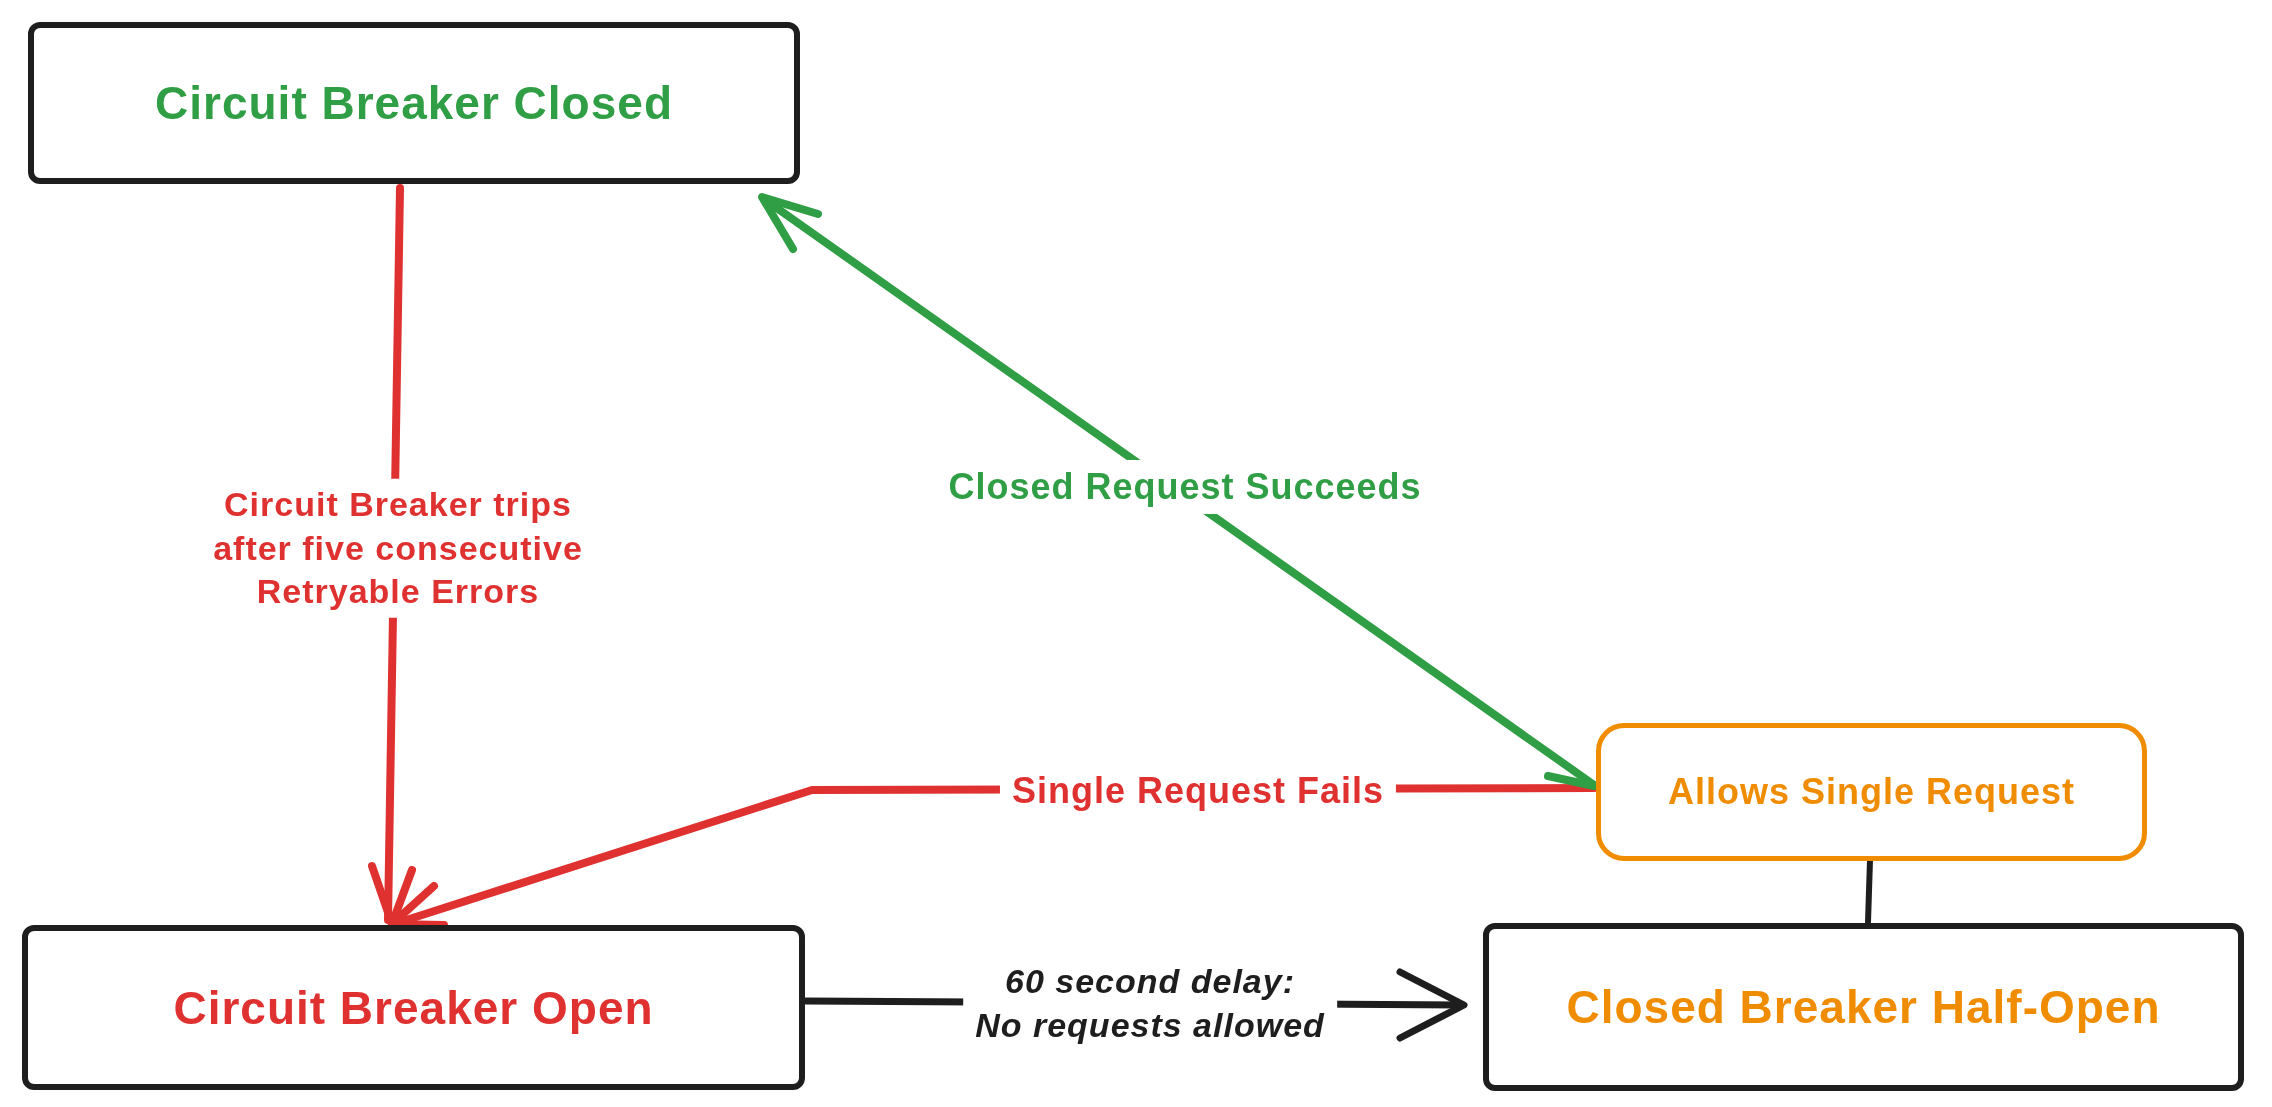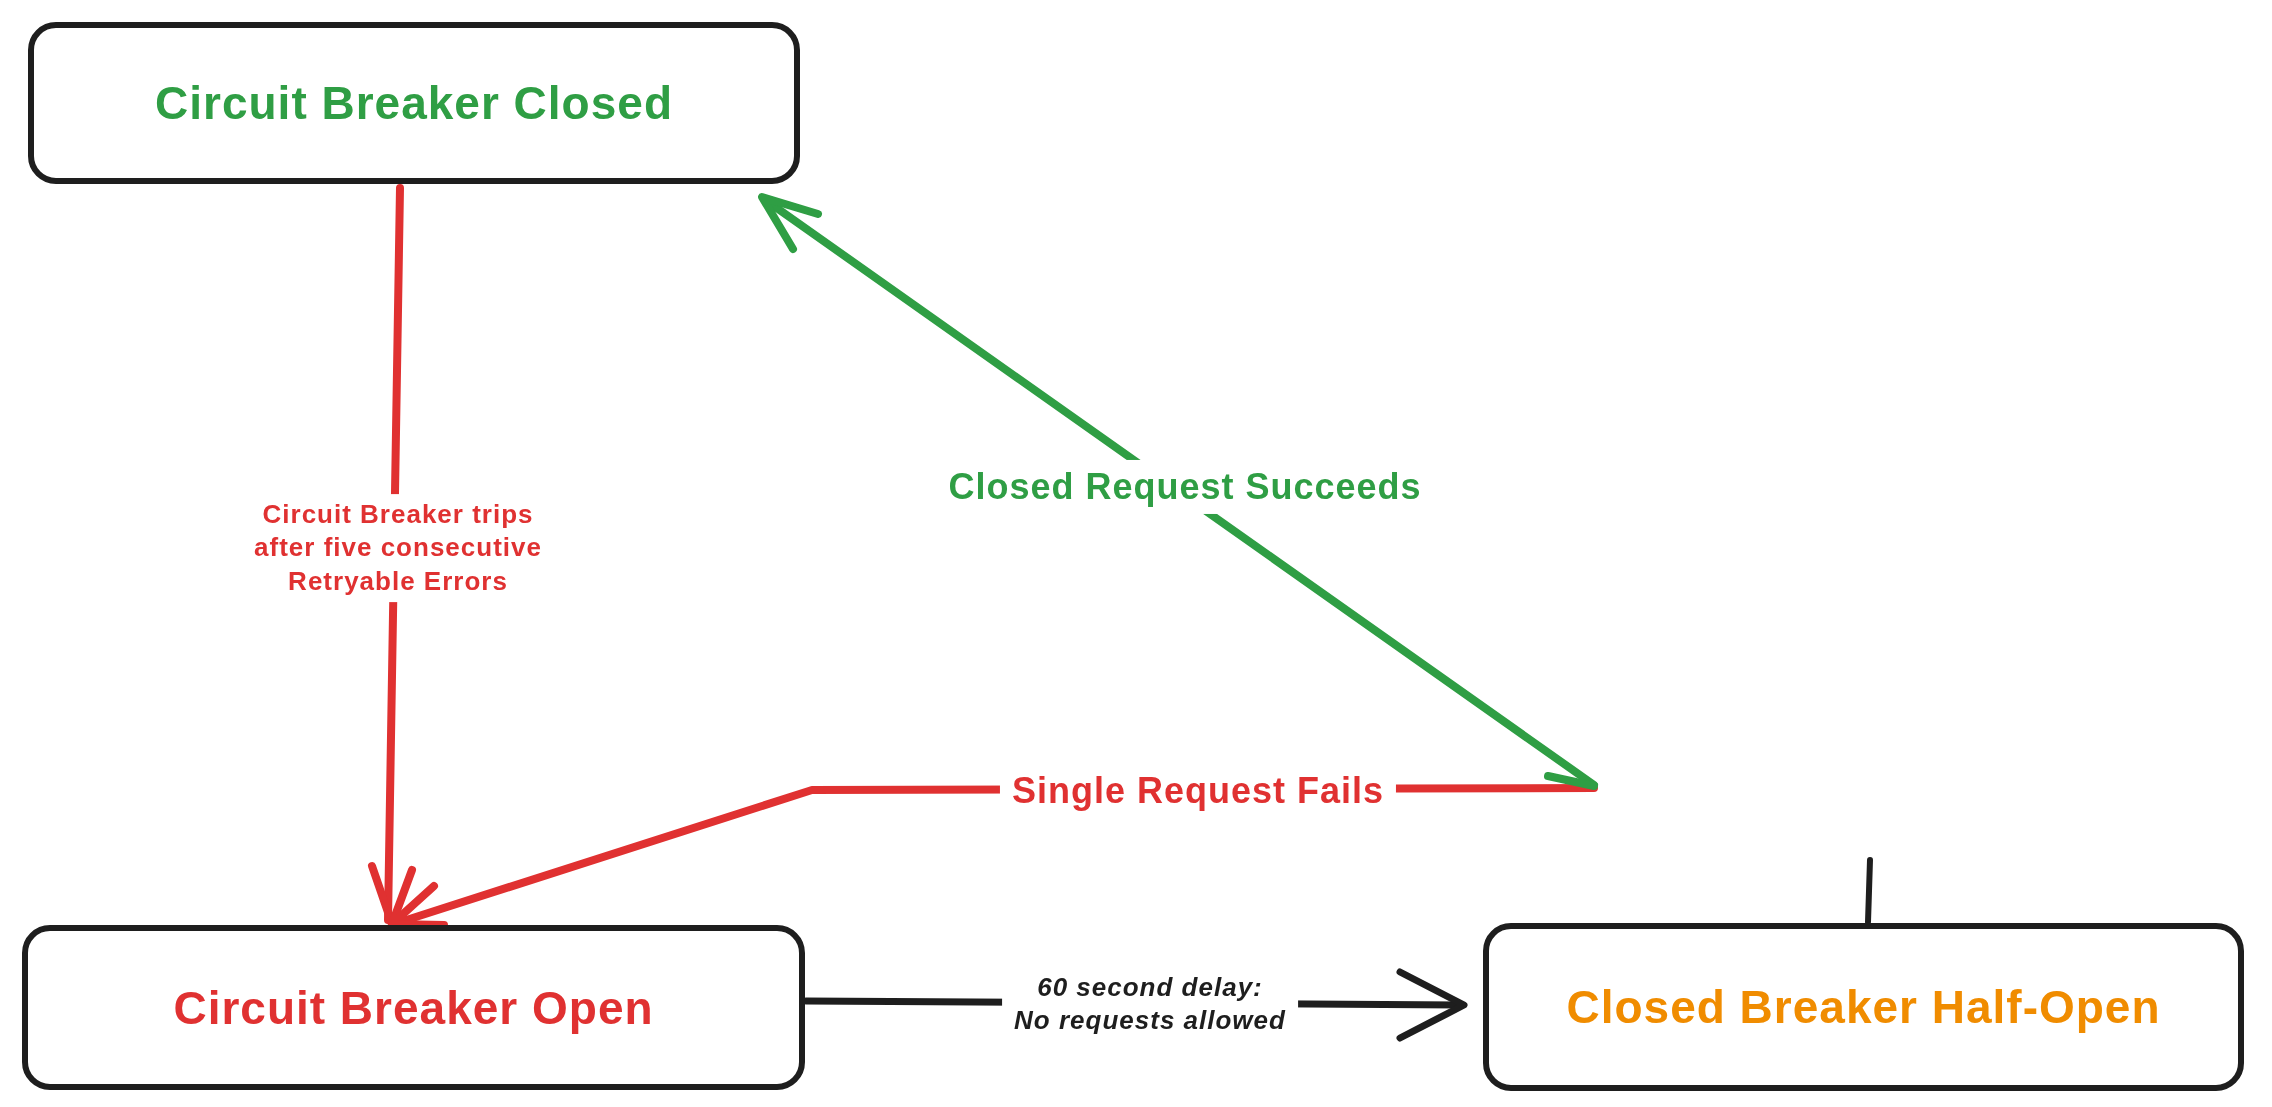--- a/index.html
+++ b/index.html
@@ -16,21 +16,21 @@
   .stroke-red{stroke:var(--c-red,#e03131);}
   .stroke-green{stroke:var(--c-green,#2f9e44);}
   .w8{stroke-width:8px;}
   .w7{stroke-width:7px;}
   .w6{stroke-width:6px;}
 
   .node{
     position:absolute;
     background:#fff;
     border:6px solid var(--c-ink,#1e1e1e);
-    border-radius:28px;
+    border-radius:12px;
     display:flex;align-items:center;justify-content:center;
     text-align:center;
     box-sizing:border-box;
   }
   .node.orange-border{border:5px solid var(--c-orange,#f08c00);border-radius:28px;}
   .node-label{
     font-weight:bold;
     letter-spacing:1px;
     white-space:nowrap;
   }
@@ -42,21 +42,21 @@
     transform:translate(-50%,-50%);
     background:#fff;
     padding:4px 12px;
     font-weight:bold;
     font-size:36px;
     letter-spacing:1px;
     text-align:center;
     white-space:pre-line;
     line-height:1.28;
   }
-  .small{font-size:26px;}
+  .small{font-size:34px;}
   .t-green{color:var(--c-green,#2f9e44);}
   .t-red{color:var(--c-red,#e03131);}
   .t-orange{color:var(--c-orange,#f08c00);}
   .t-ink{color:var(--c-ink,#1e1e1e);font-style:italic;}
 </style>
 </head>
 <body>
 
 <div class="canvas">
 
@@ -85,20 +85,23 @@
   </div>
 
   <div class="node" style="left:22px;top:925px;width:783px;height:165px;">
     <span class="node-label big t-red">Circuit Breaker Open</span>
   </div>
 
   <div class="node" style="left:1483px;top:923px;width:761px;height:168px;">
     <span class="node-label big t-orange">Closed Breaker Half-Open</span>
   </div>
 
+  <div class="node orange-border" style="left:1596px;top:723px;width:551px;height:138px;">
+    <span class="node-label mid t-orange">Allows Single Request</span>
+  </div>
 
   <div class="edge-label small t-red" style="left:398px;top:548px;">Circuit Breaker trips
 after five consecutive
 Retryable Errors</div>
 
   <div class="edge-label t-green" style="left:1185px;top:487px;">Closed Request Succeeds</div>
 
   <div class="edge-label t-red" style="left:1198px;top:791px;">Single Request Fails</div>
 
   <div class="edge-label small t-ink" style="left:1150px;top:1004px;">60 second delay:

